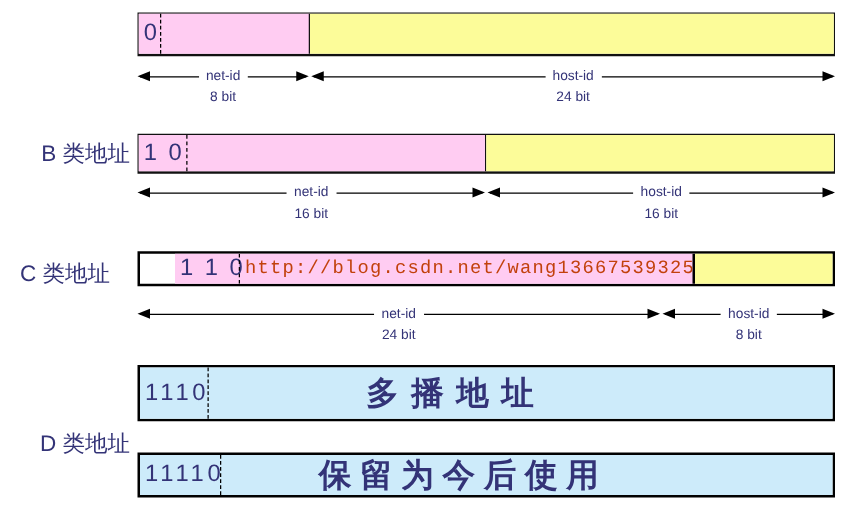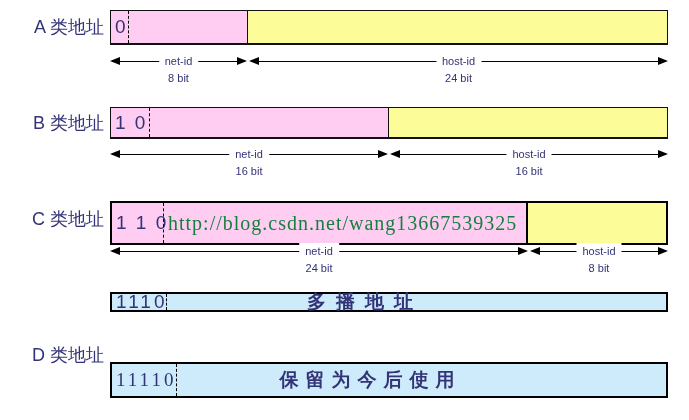--- a/index.html
+++ b/index.html
@@ -43,37 +43,36 @@
     border-left:10px solid #000;
   }
   .arrow-label{
     position:absolute;left:50%;top:0;transform:translateX(-50%);
     background:#fff;padding:0 6px;text-align:center;white-space:nowrap;
     color:#333377;font-size:11px;line-height:17px;
   }
   .bar-body{
     position:absolute;left:0;right:58px;top:0;bottom:0;
     display:flex;align-items:center;justify-content:center;
-    color:#333377;font-size:19px;font-weight:bold;white-space:nowrap;
+    color:#333377;font-size:26px;font-weight:bold;white-space:nowrap;
   }
   .spacing-wide{letter-spacing:10px;padding-left:10px;}
   .spacing-med{letter-spacing:7px;padding-left:21px;}
   .watermark{
     position:absolute;left:56px;top:50%;transform:translateY(-50%);
-    font-family:Liberation Serif, serif;font-size:20px;letter-spacing:1px;
-    color:#15803d;white-space:nowrap;
+    font-family:Liberation Mono, monospace;font-size:15px;letter-spacing:1px;
+    color:#c2410c;white-space:nowrap;
   }
   .clip{overflow:hidden;}
 </style>
 </head>
 <body>
 
 <div id="canvas">
 
-  <div class="row-label" style="top:10px;height:35px;line-height:35px;">A 类地址</div>
   <div class="bar thin" style="top:10px;height:35px;">
     <div class="seg pink divider-thin" style="width:137px;">
       <span class="bits">0</span>
       <span class="dash" style="left:17px;"></span>
     </div>
     <div class="seg yellow"></div>
   </div>
   <div class="arrow" style="left:110px;width:137px;top:53px;">
     <span class="line"></span>
     <div class="arrow-label">
@@ -105,22 +104,22 @@
     </div>
   </div>
   <div class="arrow" style="left:390px;width:278px;top:146px;">
     <span class="line"></span>
     <div class="arrow-label">
       <div>host-id</div>
       <div>16 bit</div>
     </div>
   </div>
 
-  <div class="row-label" style="top:201px;height:36px;line-height:36px;">C 类地址</div>
-  <div class="bar thick" style="top:201px;height:44px;">
+  <div class="row-label" style="top:201px;height:36px;line-height:36px;text-align:center;">C 类地址</div>
+  <div class="bar thick" style="top:201px;height:28px;padding-left:28px;">
     <div class="seg pink divider-thick clip" style="width:416px;">
       <span class="bits">1 1 0</span>
       <span class="dash" style="left:51px;"></span>
       <span class="watermark">http://blog.csdn.net/wang13667539325</span>
     </div>
     <div class="seg yellow"></div>
   </div>
   <div class="arrow" style="left:110px;width:418px;top:243px;">
     <span class="line"></span>
     <div class="arrow-label">
@@ -130,29 +129,29 @@
   </div>
   <div class="arrow" style="left:530px;width:138px;top:243px;">
     <span class="line"></span>
     <div class="arrow-label">
       <div>host-id</div>
       <div>8 bit</div>
     </div>
   </div>
 
   <div class="row-label" style="top:292px;height:36px;line-height:36px;margin-top:45px;">D 类地址</div>
-  <div class="bar thick" style="top:292px;height:20px;text-align:right;">
+  <div class="bar thick" style="top:292px;height:45px;text-align:right;">
     <div class="seg blue">
       <span class="bits" style="letter-spacing:3px;">1110</span>
       <span class="dash" style="left:54px;"></span>
       <div class="bar-body spacing-wide">多播地址</div>
     </div>
   </div>
 
-  <div class="bar thick" style="top:362px;height:36px;font-family:Liberation Serif, serif;">
+  <div class="bar thick" style="top:362px;height:36px;">
     <div class="seg blue">
       <span class="bits" style="letter-spacing:3px;">11110</span>
       <span class="dash" style="left:64px;"></span>
       <div class="bar-body spacing-med">保留为今后使用</div>
     </div>
   </div>
 
 </div>
 
 </body></html>

